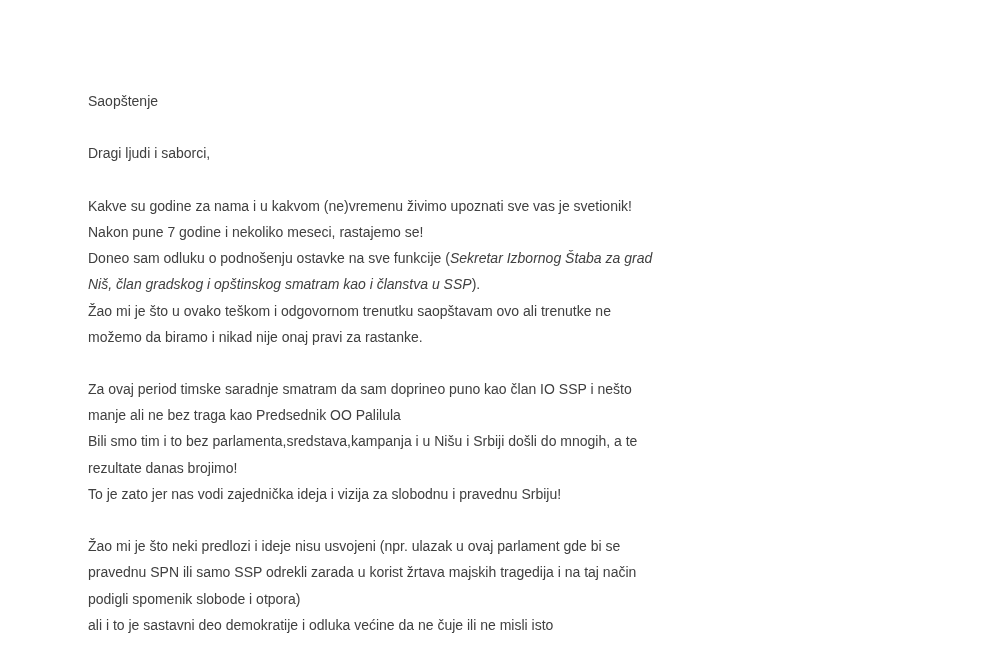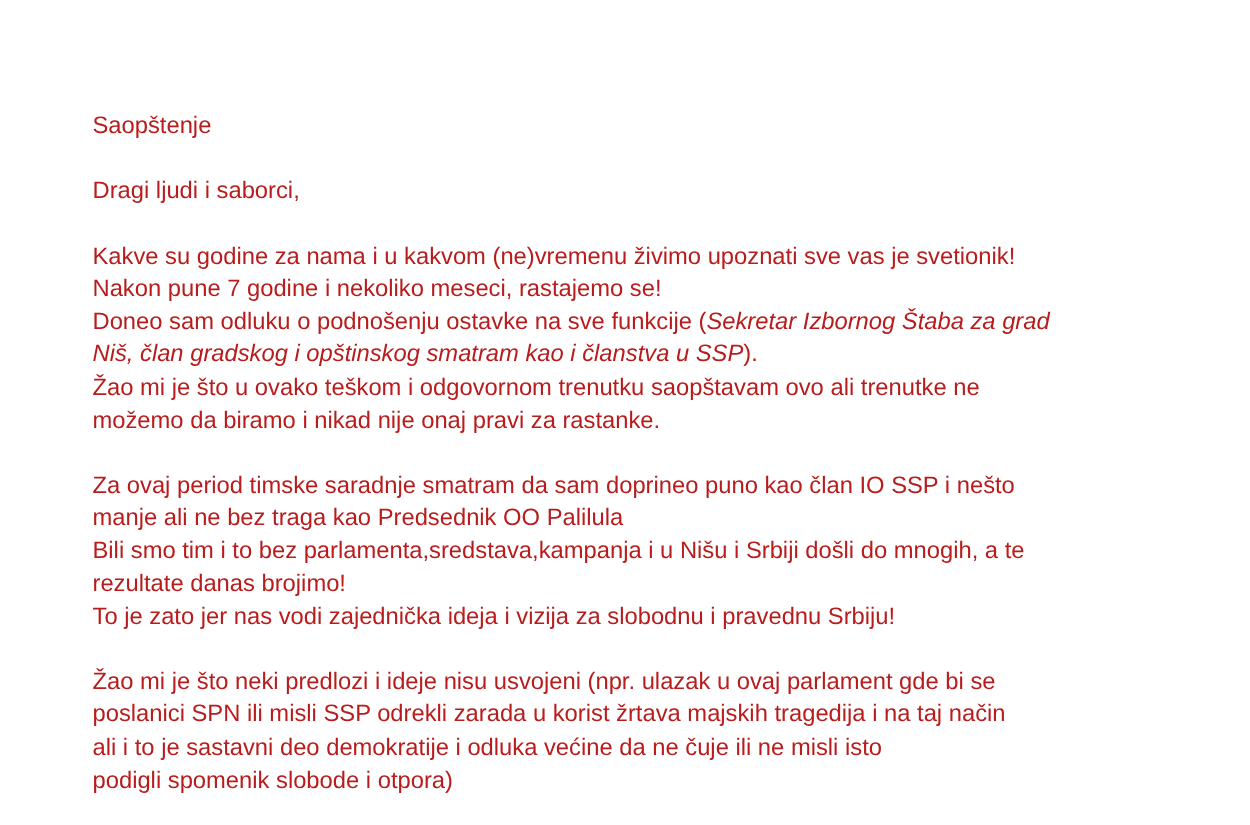--- a/index.html
+++ b/index.html
@@ -8,27 +8,27 @@
       background: #ffffff;
     }
     body {
       width: 1000px;
       height: 660px;
       overflow: hidden;
       position: relative;
     }
     .page {
       position: absolute;
-      left: 74px;
+      left: 88px;
       top: 88px;
       width: 880px;
       font-family: "Liberation Sans", "DejaVu Sans", sans-serif;
-      font-size: 19px;
+      font-size: 14px;
       line-height: 26.2px;
-      color: #b91c1c;
+      color: #404040;
     }
     .line {
       white-space: nowrap;
       display: block;
       height: 26.2px;
     }
     .blank {
       height: 26.2px;
     }
     .title { margin-bottom: 0; }
@@ -58,17 +58,17 @@
     <span class="line">Za ovaj period timske saradnje smatram da sam doprineo puno kao član IO SSP i nešto</span>
     <span class="line">manje ali ne bez traga kao Predsednik OO Palilula</span>
     <span class="line">Bili smo tim i to bez parlamenta,sredstava,kampanja i u Nišu i Srbiji došli do mnogih, a te</span>
     <span class="line">rezultate danas brojimo!</span>
     <span class="line">To je zato jer nas vodi zajednička ideja i vizija za slobodnu i pravednu Srbiju!</span>
   </div>
   <div class="blank"></div>
 
   <div>
     <span class="line">Žao mi je što neki predlozi i ideje nisu usvojeni (npr. ulazak u ovaj parlament gde bi se</span>
-    <span class="line">poslanici SPN ili misli SSP odrekli zarada u korist žrtava majskih tragedija i na taj način</span>
+    <span class="line">pravednu SPN ili samo SSP odrekli zarada u korist žrtava majskih tragedija i na taj način</span>
+    <span class="line">podigli spomenik slobode i otpora)</span>
     <span class="line">ali i to je sastavni deo demokratije i odluka većine da ne čuje ili ne misli isto</span>
-    <span class="line">podigli spomenik slobode i otpora)</span>
   </div>
 </div>
 
 </body></html>

